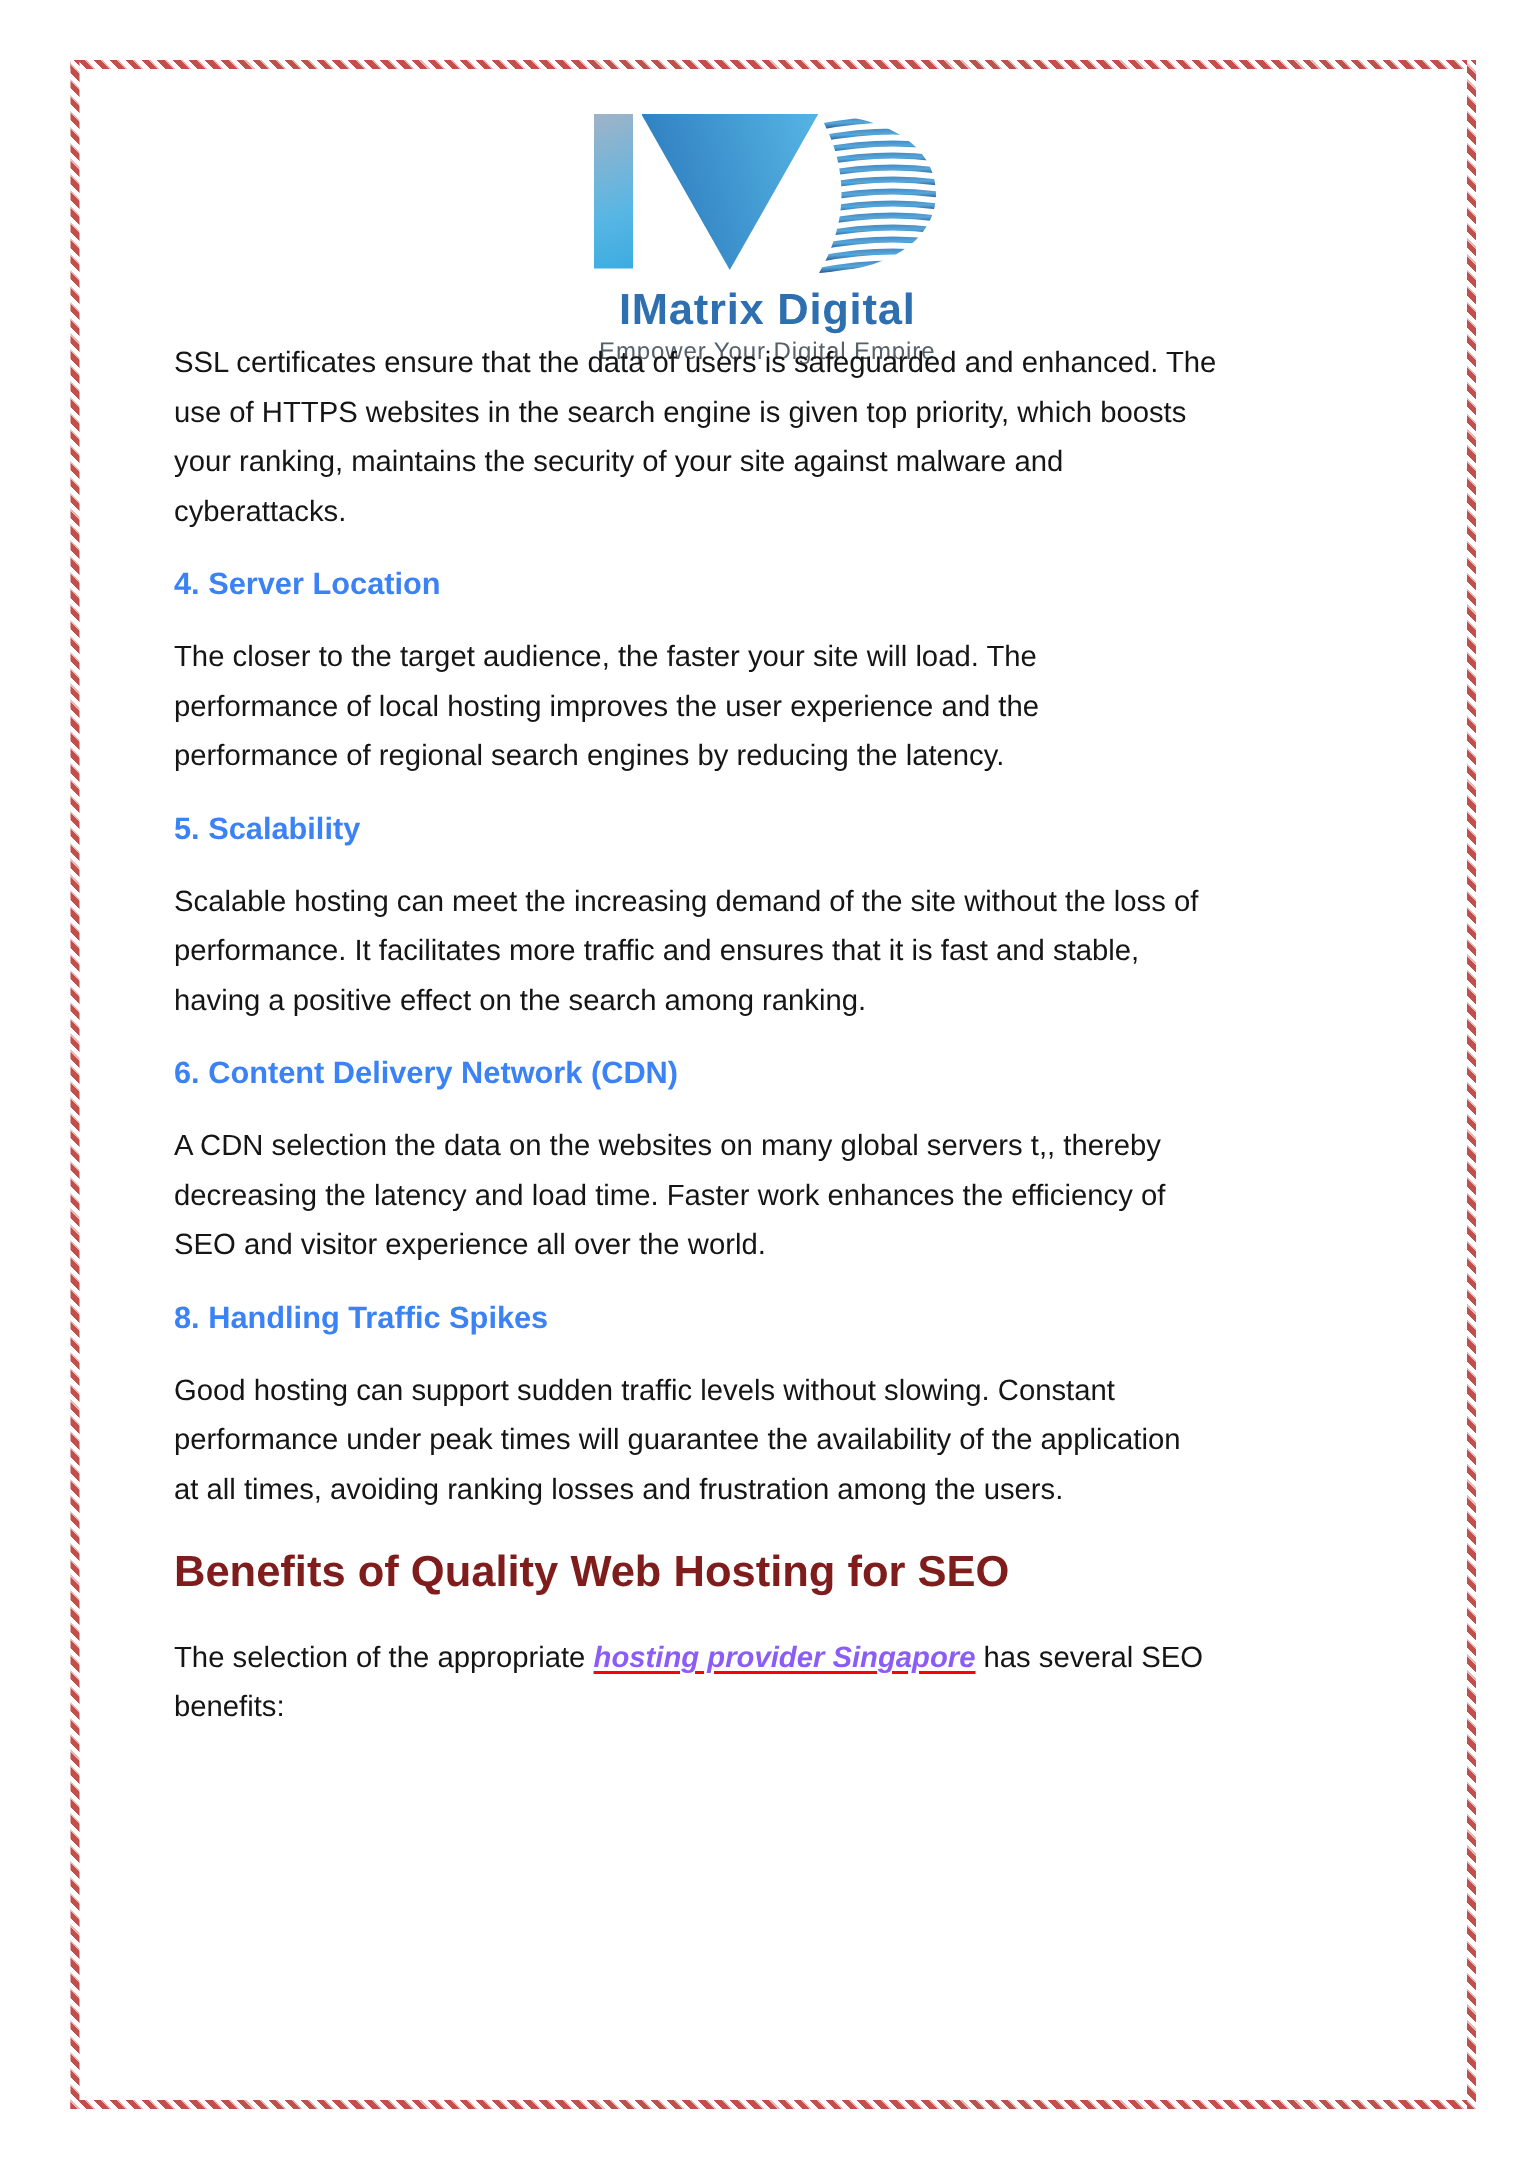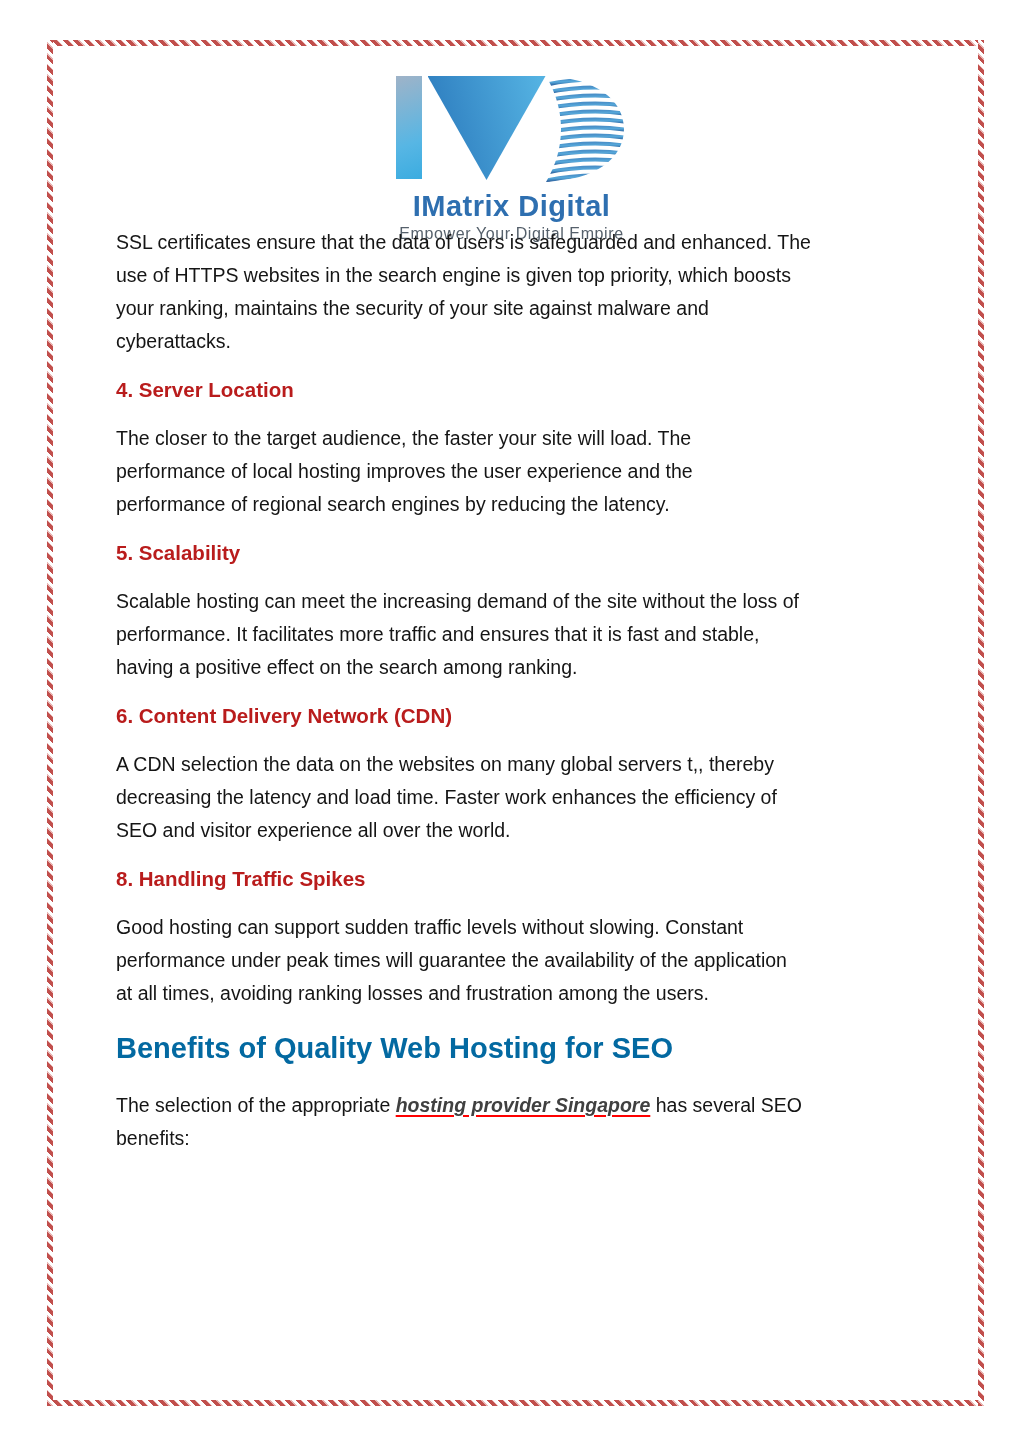--- a/index.html
+++ b/index.html
@@ -90,31 +90,31 @@
     margin: 0 0 19px 0;
     font-size: 19.5px;
     line-height: 33px;
     white-space: pre-line;
   }
   .content h3 {
     margin: 0 0 19px 0;
     font-size: 20.5px;
     line-height: 26px;
     font-weight: 700;
-    color: #b91c1c;
+    color: #3b82f6;
   }
   .content h2 {
     margin: 4px 0 22px 0;
     font-size: 29px;
     line-height: 38px;
     font-weight: 700;
-    color: #0369a1;
+    color: #7f1d1d;
   }
   .content a.doc-link {
-    color: #404040;
+    color: #8b5cf6;
     font-weight: 700;
     font-style: italic;
     text-decoration: underline;
     text-decoration-color: #ff0000;
     text-decoration-thickness: 2px;
     text-underline-offset: 3px;
   }
 </style>
 </head>
 <body>

